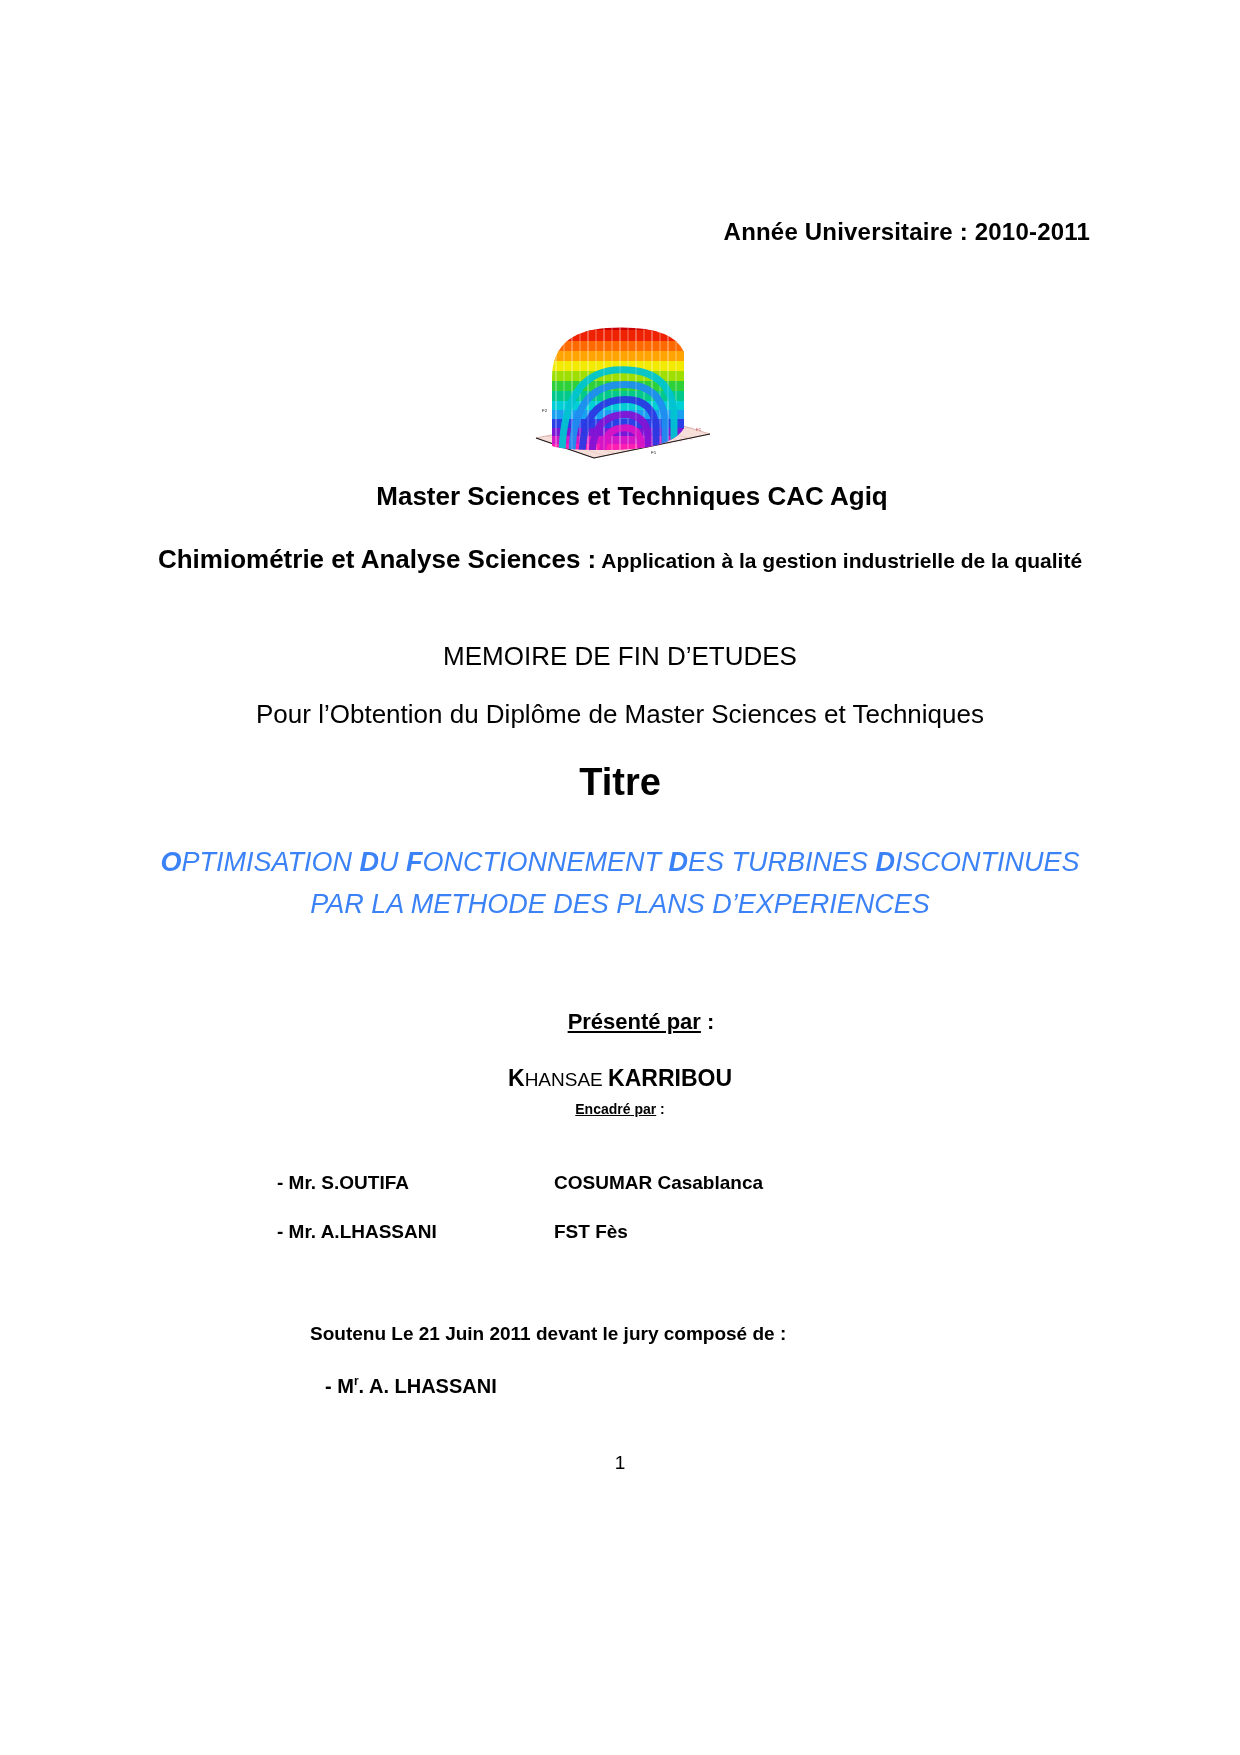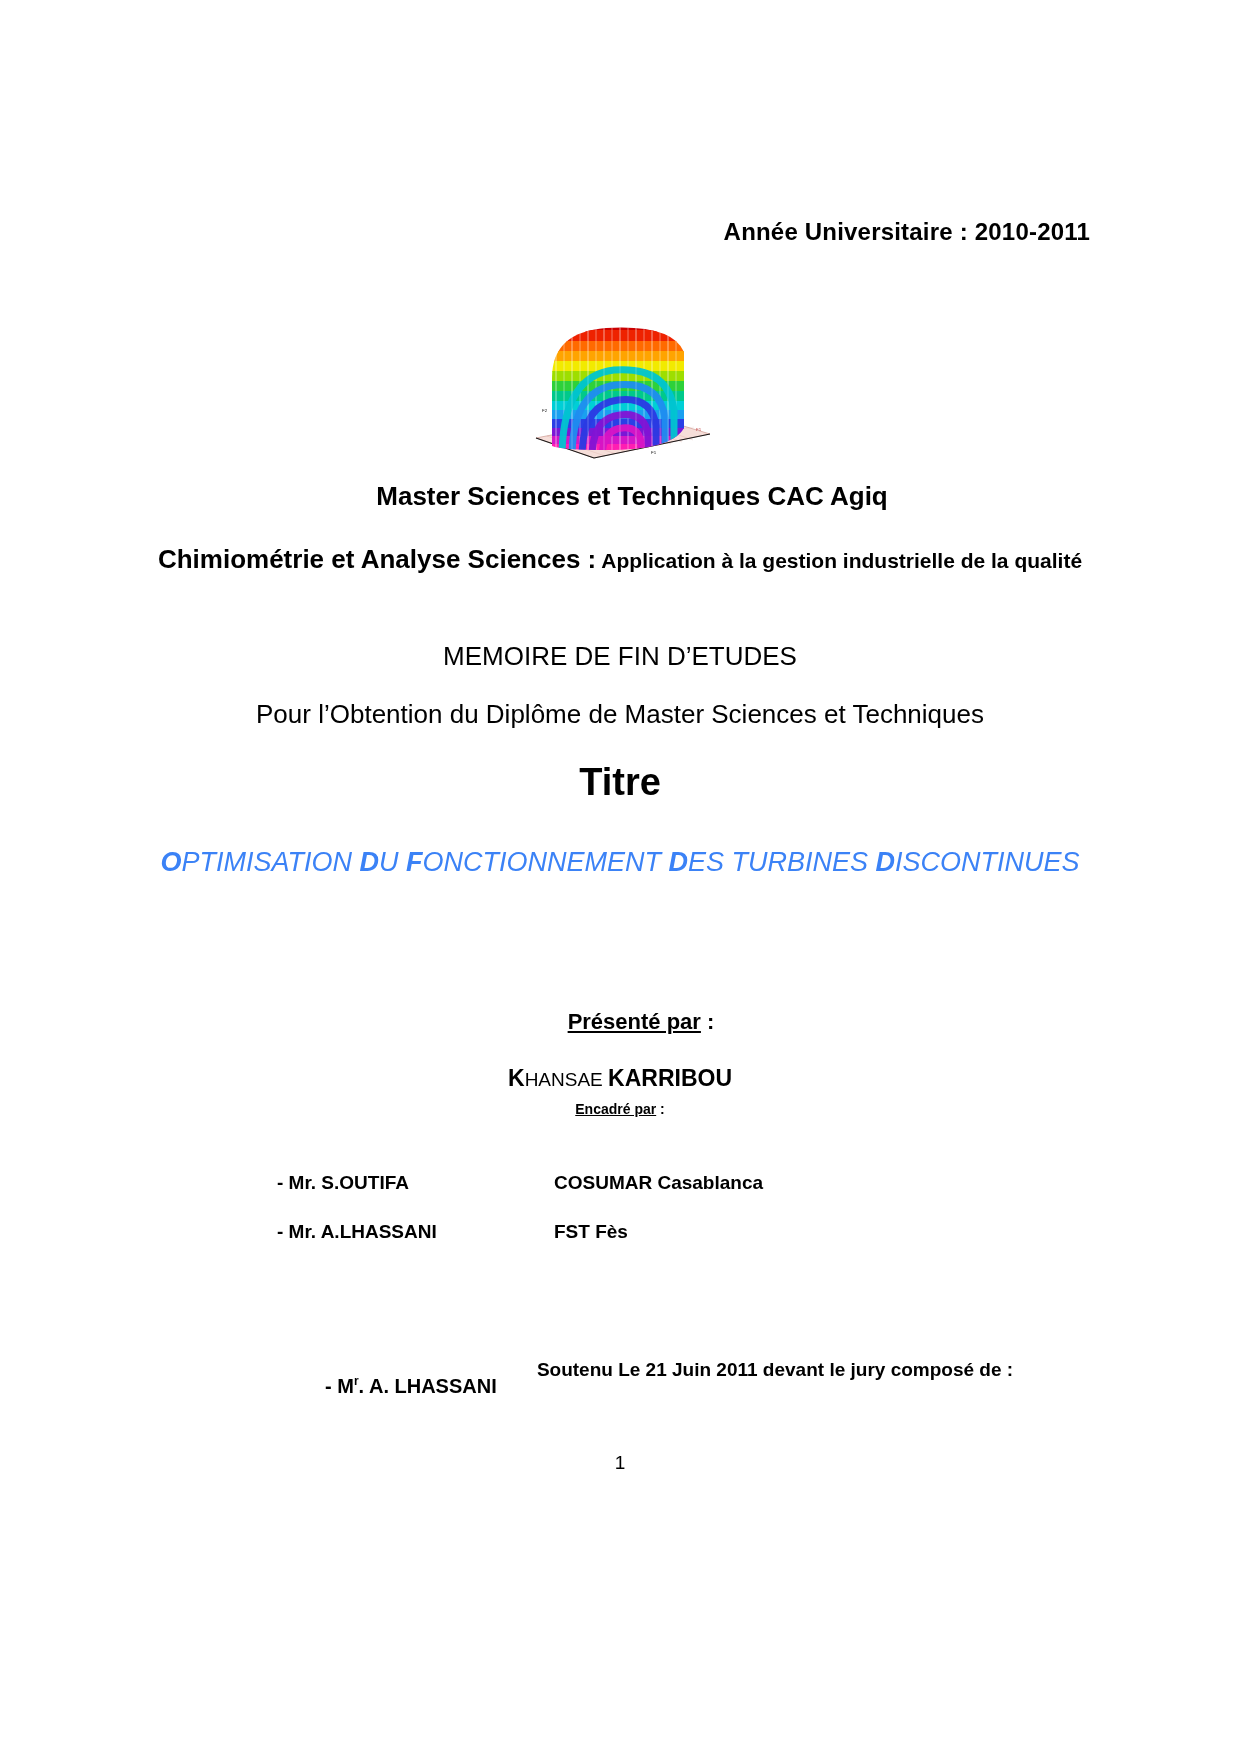--- a/index.html
+++ b/index.html
@@ -143,24 +143,23 @@
   .sup-org {
     width: 400px;
     margin-left: 77px;
     text-align: left;
   }
 
   .l-soutenu {
     top: 1322px;
     font-size: 19px;
     font-weight: bold;
-    text-align: center;
+    text-align: left;
     padding-left: 310px;
     width: 930px;
-    margin-top: 36px;
   }
   .l-jury1 {
     top: 1373px;
     font-size: 20px;
     font-weight: bold;
     text-align: left;
     padding-left: 325px;
     width: 915px;
   }
   .l-jury1 sup {
@@ -282,20 +281,21 @@
 
   <div class="line l-memoire">MEMOIRE DE FIN D’ETUDES</div>
 
   <div class="line l-pour">Pour l’Obtention du Diplôme de Master Sciences et Techniques</div>
 
   <div class="line l-titre">Titre</div>
 
   <div class="line l-subject">
     <b>O</b><span>PTIMISATION </span><b>D</b><span>U </span><b>F</b><span>ONCTIONNEMENT </span><b>D</b><span>ES TURBINES </span><b>D</b><span>ISCONTINUES</span>
     <br>
+    <span>PAR LA METHODE DES PLANS D’EXPERIENCES</span>
   </div>
 
   <div class="line l-presente">
     <span class="u">Présenté par</span><span> :</span>
   </div>
 
   <div class="line l-author">
     <span class="cap">K</span><span class="smallcaps">HANSAE</span>
     <span class="surname">KARRIBOU</span>
   </div>

